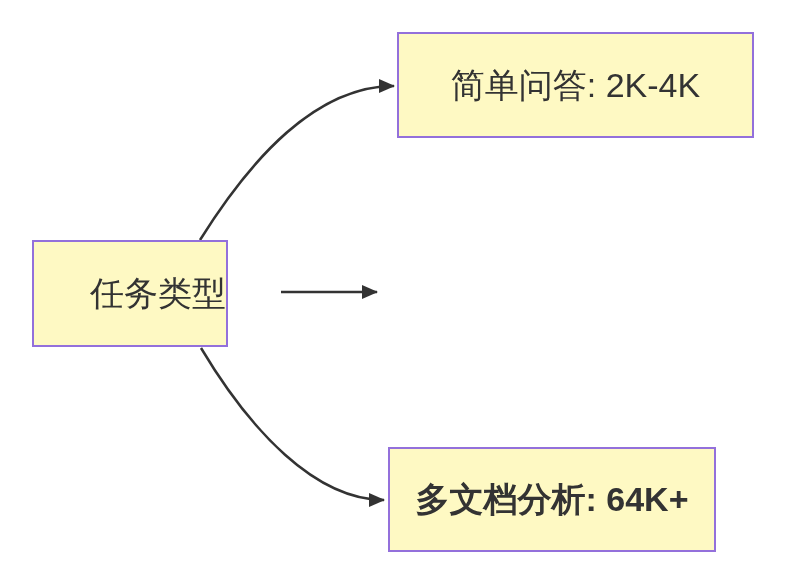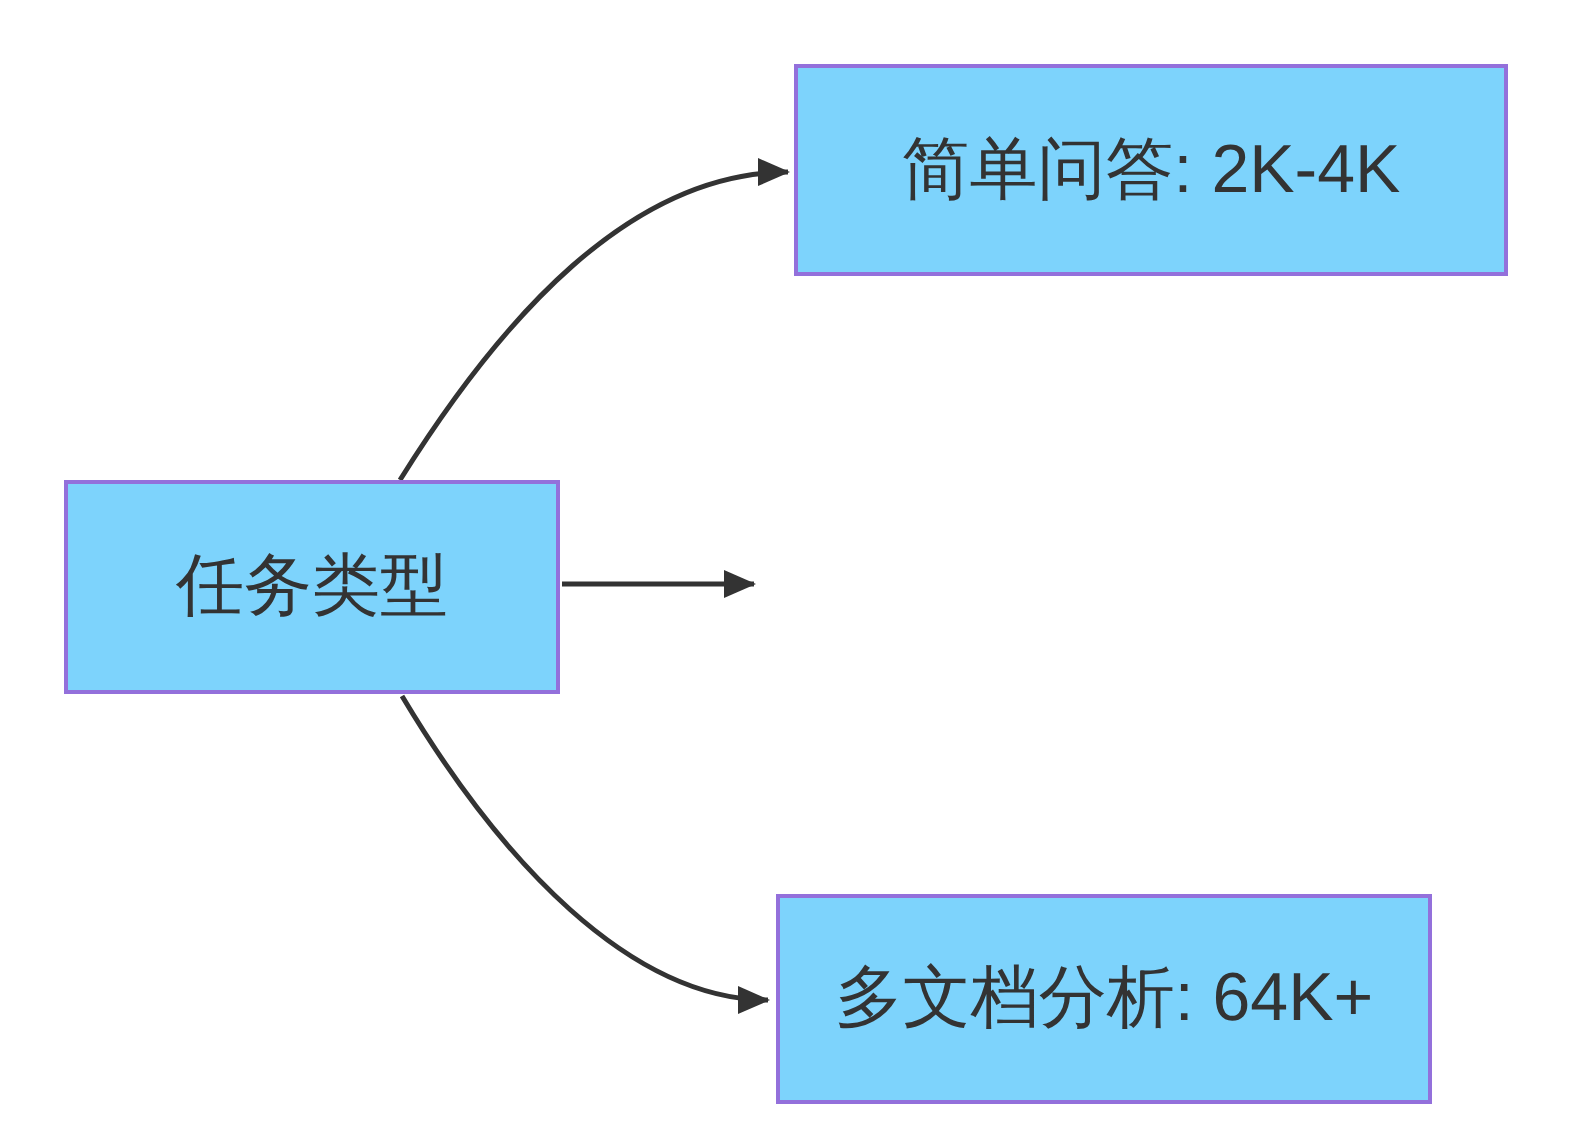--- a/index.html
+++ b/index.html
@@ -23,37 +23,37 @@
     height: 572px;
   }
   .edge {
     fill: none;
     stroke: #333333;
     stroke-width: 2.5px;
   }
   .node {
     position: absolute;
     box-sizing: border-box;
-    background: #7dd3fc;
+    background: #fef9c3;
     border: 2px solid #9370DB;
     display: flex;
     align-items: center;
     justify-content: center;
   }
   .node-label {
     color: #333333;
     font-size: 34px;
     line-height: 1.2;
     white-space: nowrap;
     text-align: center;
   }
-  .node-root  { left: 32px;  top: 240px; width: 248px; height: 107px; }
+  .node-root  { left: 32px;  top: 240px; width: 196px; height: 107px; justify-content: flex-end; }
   .node-leaf1 { left: 397px; top: 32px;  width: 357px; height: 106px; }
   .node-leaf2 { left: 380px; top: 239px; width: 390px; height: 107px; }
-  .node-leaf3 { left: 388px; top: 447px; width: 328px; height: 105px; }
+  .node-leaf3 { left: 388px; top: 447px; width: 328px; height: 105px; font-weight: bold; }
 </style>
 </head>
 <body>
 
 <div class="canvas">
 
   <svg class="edge-layer" viewBox="0 0 787 572" xmlns="http://www.w3.org/2000/svg">
     <defs>
       <marker id="arrowhead" markerUnits="userSpaceOnUse" markerWidth="16" markerHeight="14" refX="15" refY="7" orient="auto">
         <path d="M0,0 L16,7 L0,14 Z" fill="#333333"></path>

